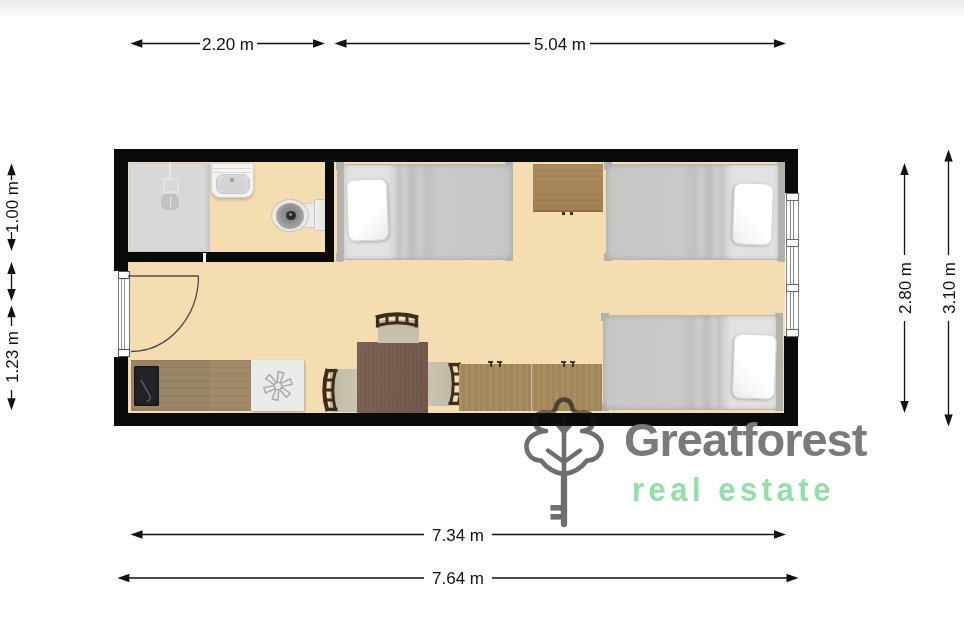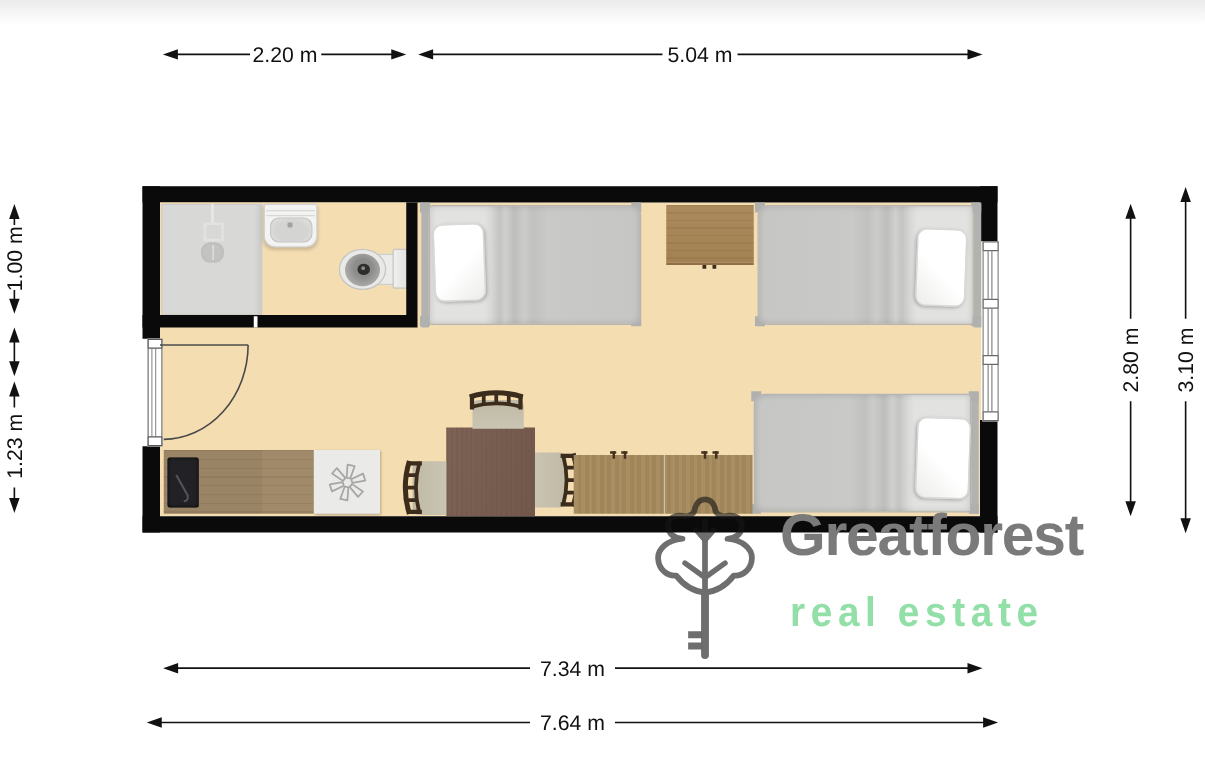--- a/index.html
+++ b/index.html
@@ -278,16 +278,16 @@
       <path stroke-width="4.4" d="M 40 65 L 24 53.5"></path>
       <path stroke-width="4.4" d="M 40 65 L 56 53.5"></path>
       <path stroke-width="6.3" d="M 40 77 L 40 127"></path>
     </g>
     <g opacity="0.62" fill="#161616">
       <rect x="26.5" y="108" width="10.5" height="5.6"></rect>
       <rect x="26.5" y="117" width="10.5" height="5.6"></rect>
     </g>
   </svg>
 
-  <div class="a" style="left:624px;top:404px;font-weight:bold;font-size:47px;line-height:1;color:#7a7a7a;letter-spacing:-1px;white-space:nowrap;">Greatforest</div>
+  <div class="a" style="left:624px;top:416px;font-weight:bold;font-size:47px;line-height:1;color:#7a7a7a;letter-spacing:-1px;white-space:nowrap;">Greatforest</div>
 
   <div class="a" style="left:632px;top:473px;font-weight:bold;font-size:31px;line-height:1;color:#92dfa7;letter-spacing:4.5px;white-space:nowrap;transform:scaleY(1.07);transform-origin:0 0;">real estate</div>
 </div>
 
 </body></html>

